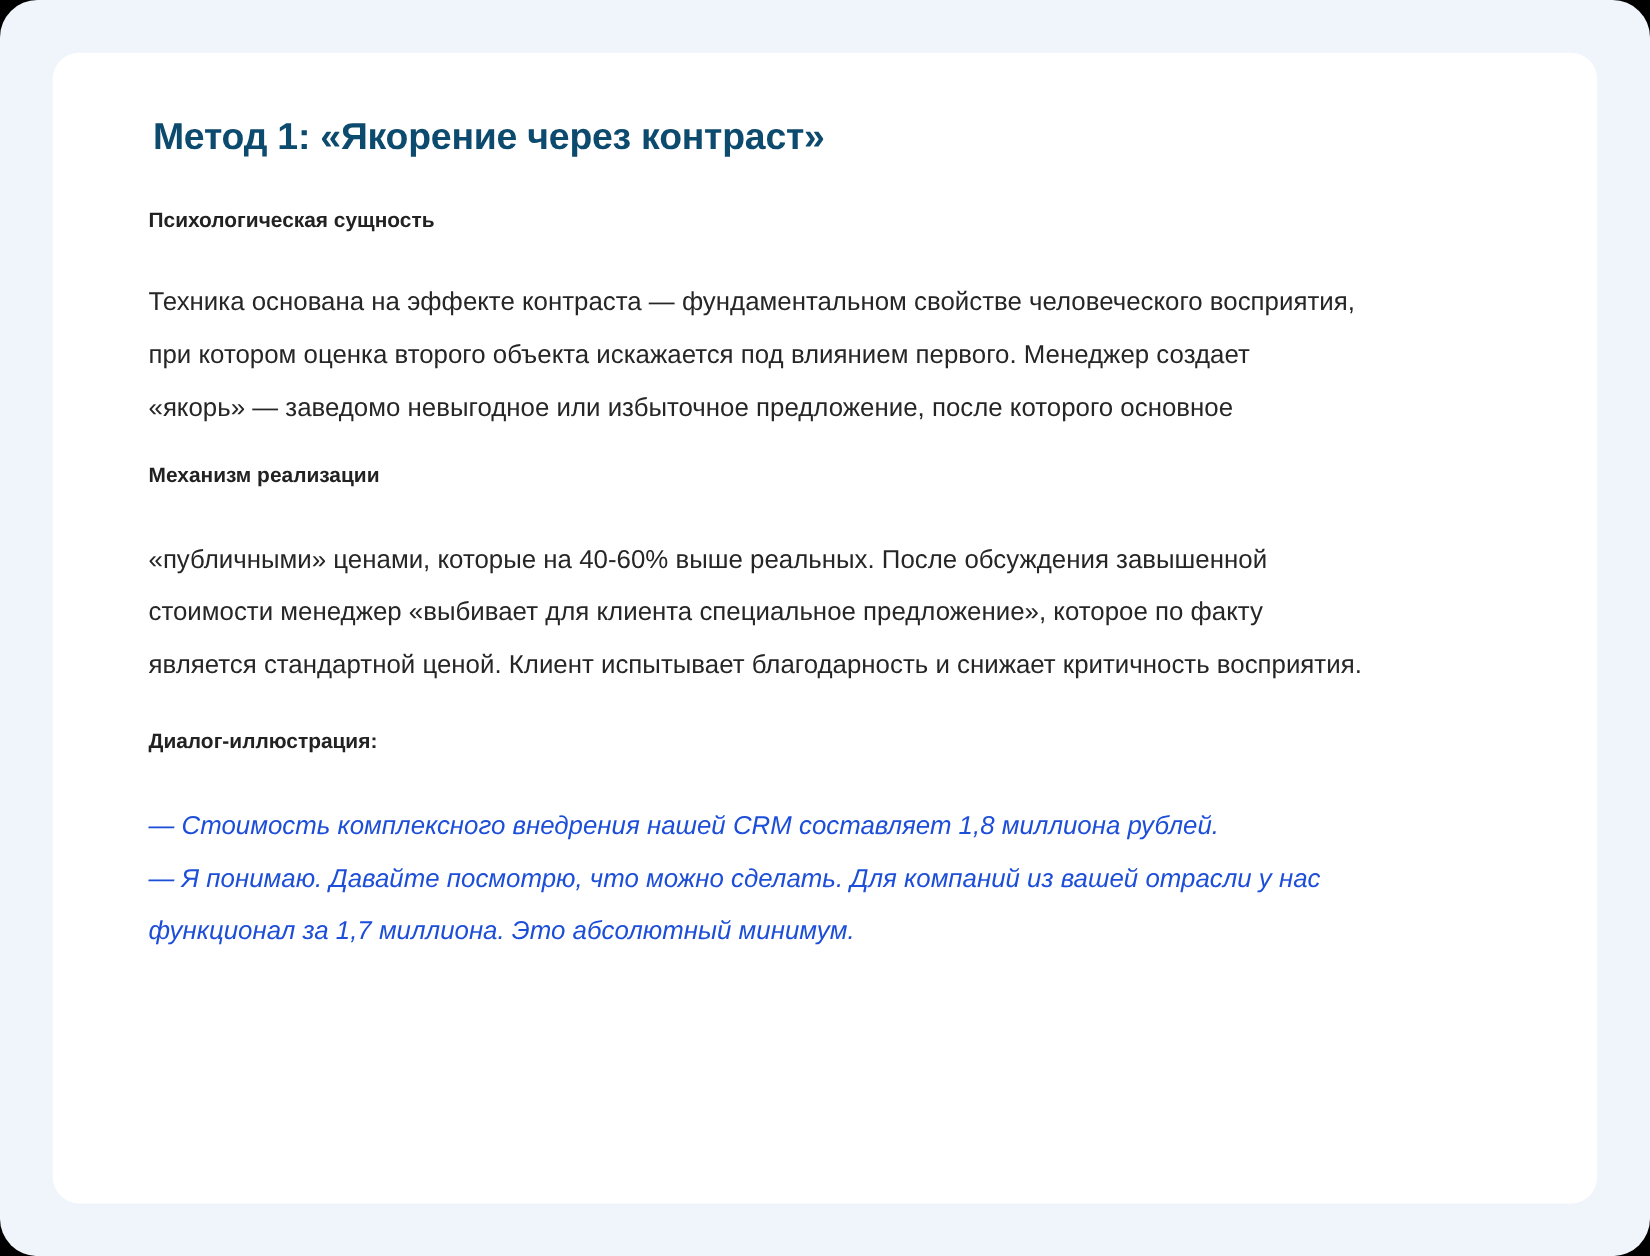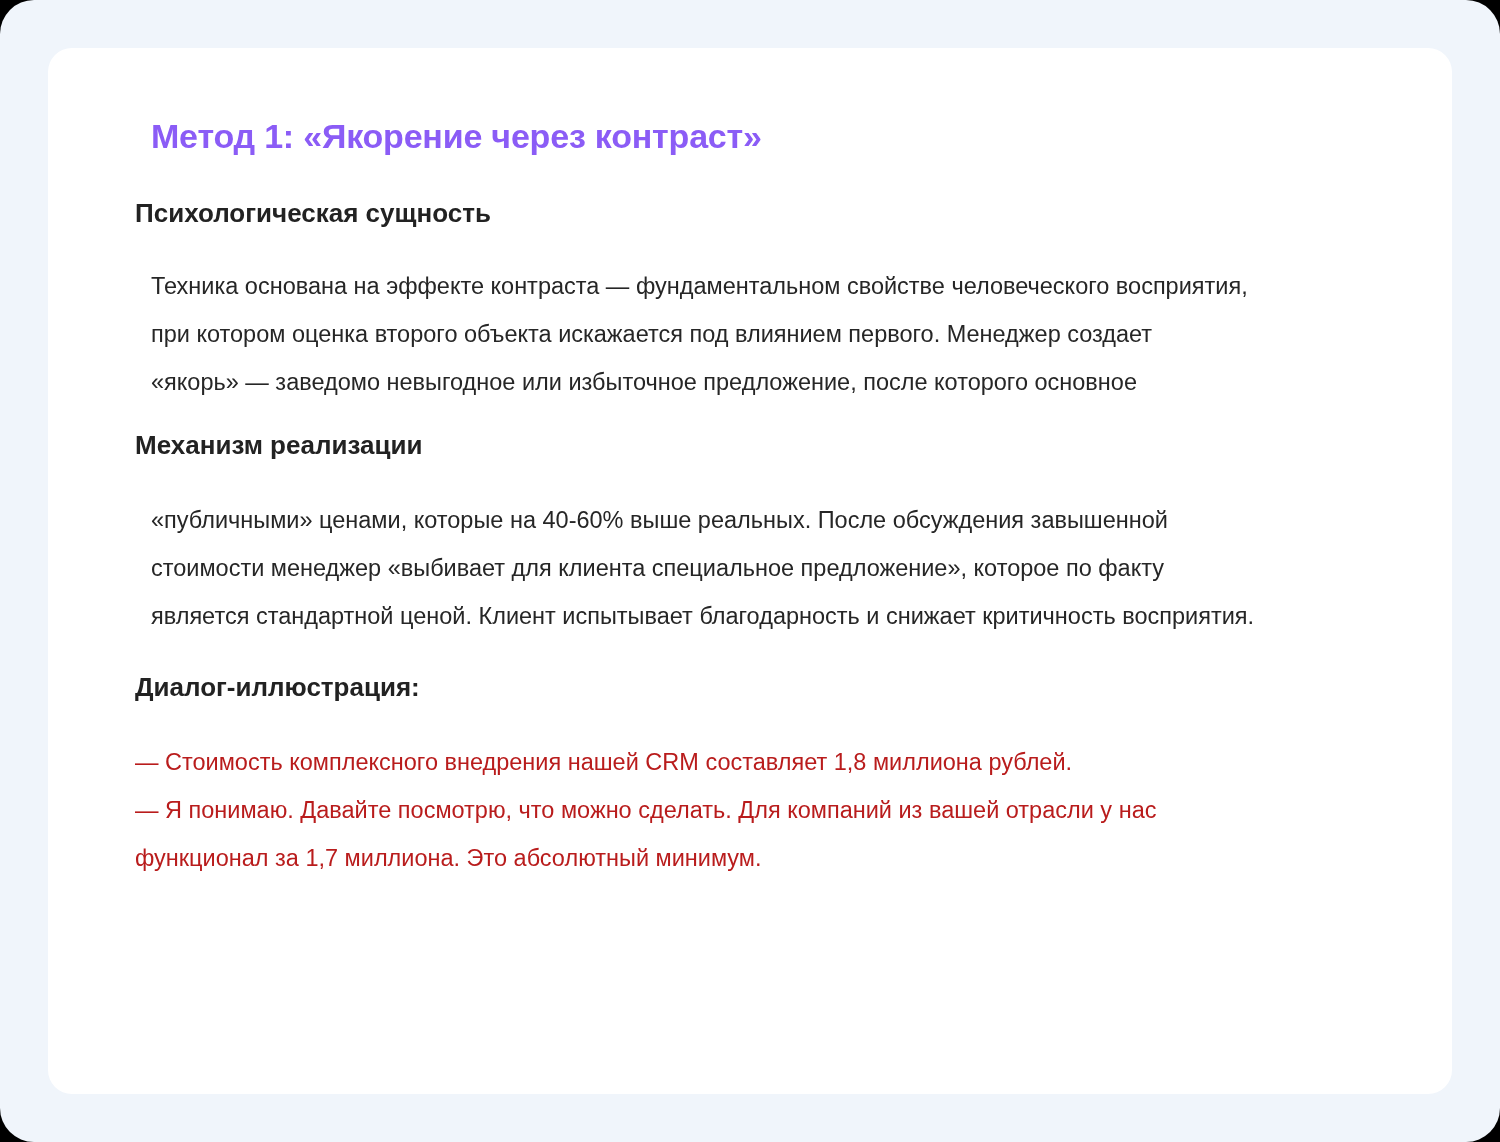--- a/index.html
+++ b/index.html
@@ -32,53 +32,54 @@
     }
     .content {
       position: absolute;
       left: 87px;
       top: 44px;
       width: 1290px;
       color: #1f1f1f;
       font-family: "Liberation Sans", "DejaVu Sans", sans-serif;
     }
     .title {
-      margin: 16px;
+      margin: 4px;
       font-size: 34px;
       font-weight: 700;
       line-height: 56px;
-      color: #8b5cf6;
+      color: #0c4a6e;
       letter-spacing: -0.2px;
     }
     .subhead {
       margin: 0;
-      font-size: 26px;
+      font-size: 19px;
       font-weight: 700;
       line-height: 34px;
       color: #222222;
     }
     .sub1 { margin-top: 32px; }
     .para {
-      margin: 16px;
+      margin: 0;
       font-size: 23.5px;
       line-height: 48px;
       color: #262626;
     }
     .para1 { margin-top: 32px; }
     .sub2 { margin-top: 22px; }
     .para2 { margin-top: 34px; }
     .sub3 { margin-top: 30px; }
     .dialog {
       margin-top: 34px;
     }
     .dialog-line {
       margin: 0;
       font-size: 23.5px;
       line-height: 48px;
-      color: #b91c1c;
+      font-style: italic;
+      color: #1d4ed8;
     }
   </style>
 </head>
 <body>
 
 <div class="frame">
   <div class="card">
     <div class="content">
 
       <h1 class="title">Метод 1: «Якорение через контраст»</h1>

